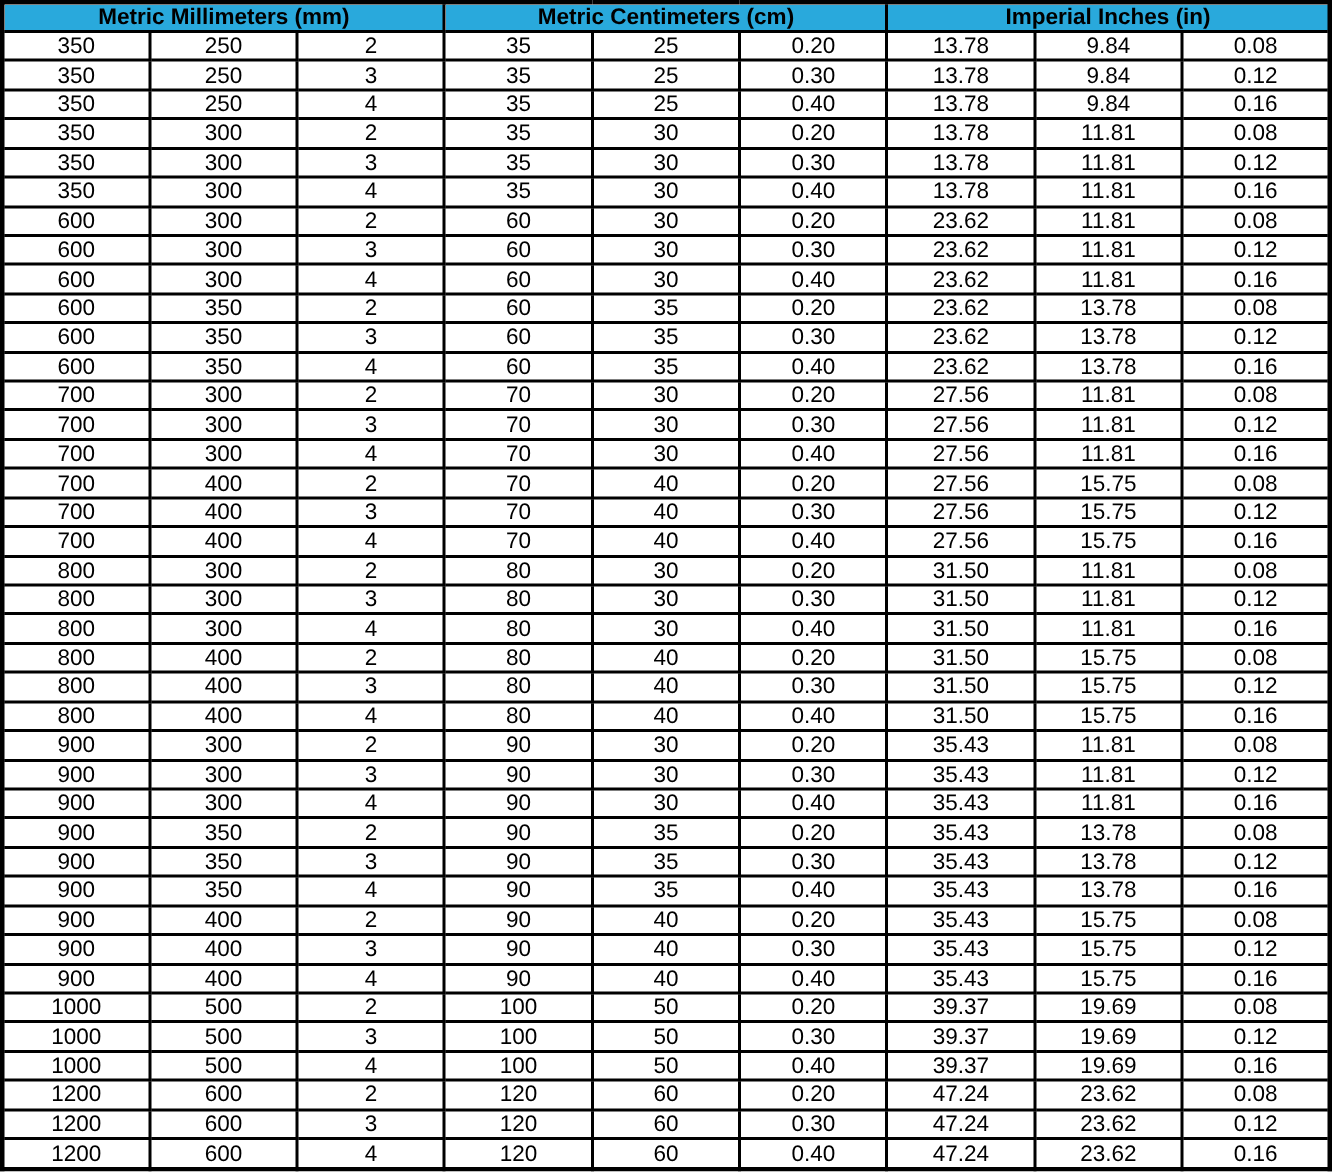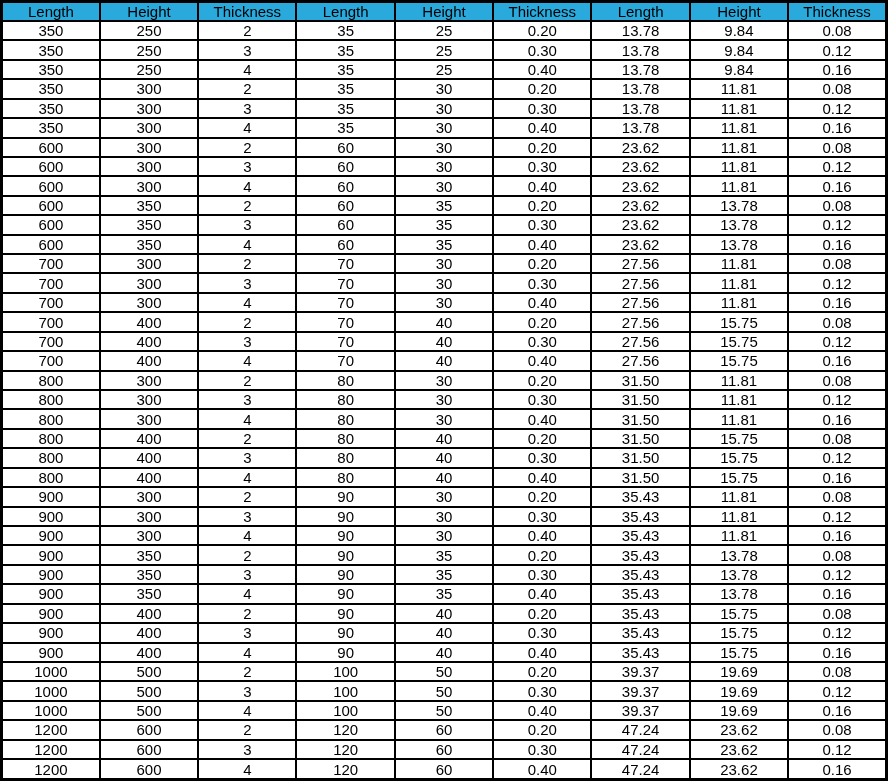--- a/index.html
+++ b/index.html
@@ -45,29 +45,23 @@
     font-weight: normal;
   }
 </style>
 </head>
 <body>
 
 <div class="sheet">
   <table class="conv">
     <thead>
       <tr>
-        <th class="col-header">Length</th>
-        <th class="col-header">Height</th>
-        <th class="col-header">Thickness</th>
-        <th class="col-header">Length</th>
-        <th class="col-header">Height</th>
-        <th class="col-header">Thickness</th>
-        <th class="col-header">Length</th>
-        <th class="col-header">Height</th>
-        <th class="col-header">Thickness</th>
+        <th class="group-header" colspan="3">Metric Millimeters (mm)</th>
+        <th class="group-header" colspan="3">Metric Centimeters (cm)</th>
+        <th class="group-header" colspan="3">Imperial Inches (in)</th>
       </tr>
     </thead>
     <tbody>
         <tr>
           <td class="cell">350</td>
           <td class="cell">250</td>
           <td class="cell">2</td>
           <td class="cell">35</td>
           <td class="cell">25</td>
           <td class="cell">0.20</td>

